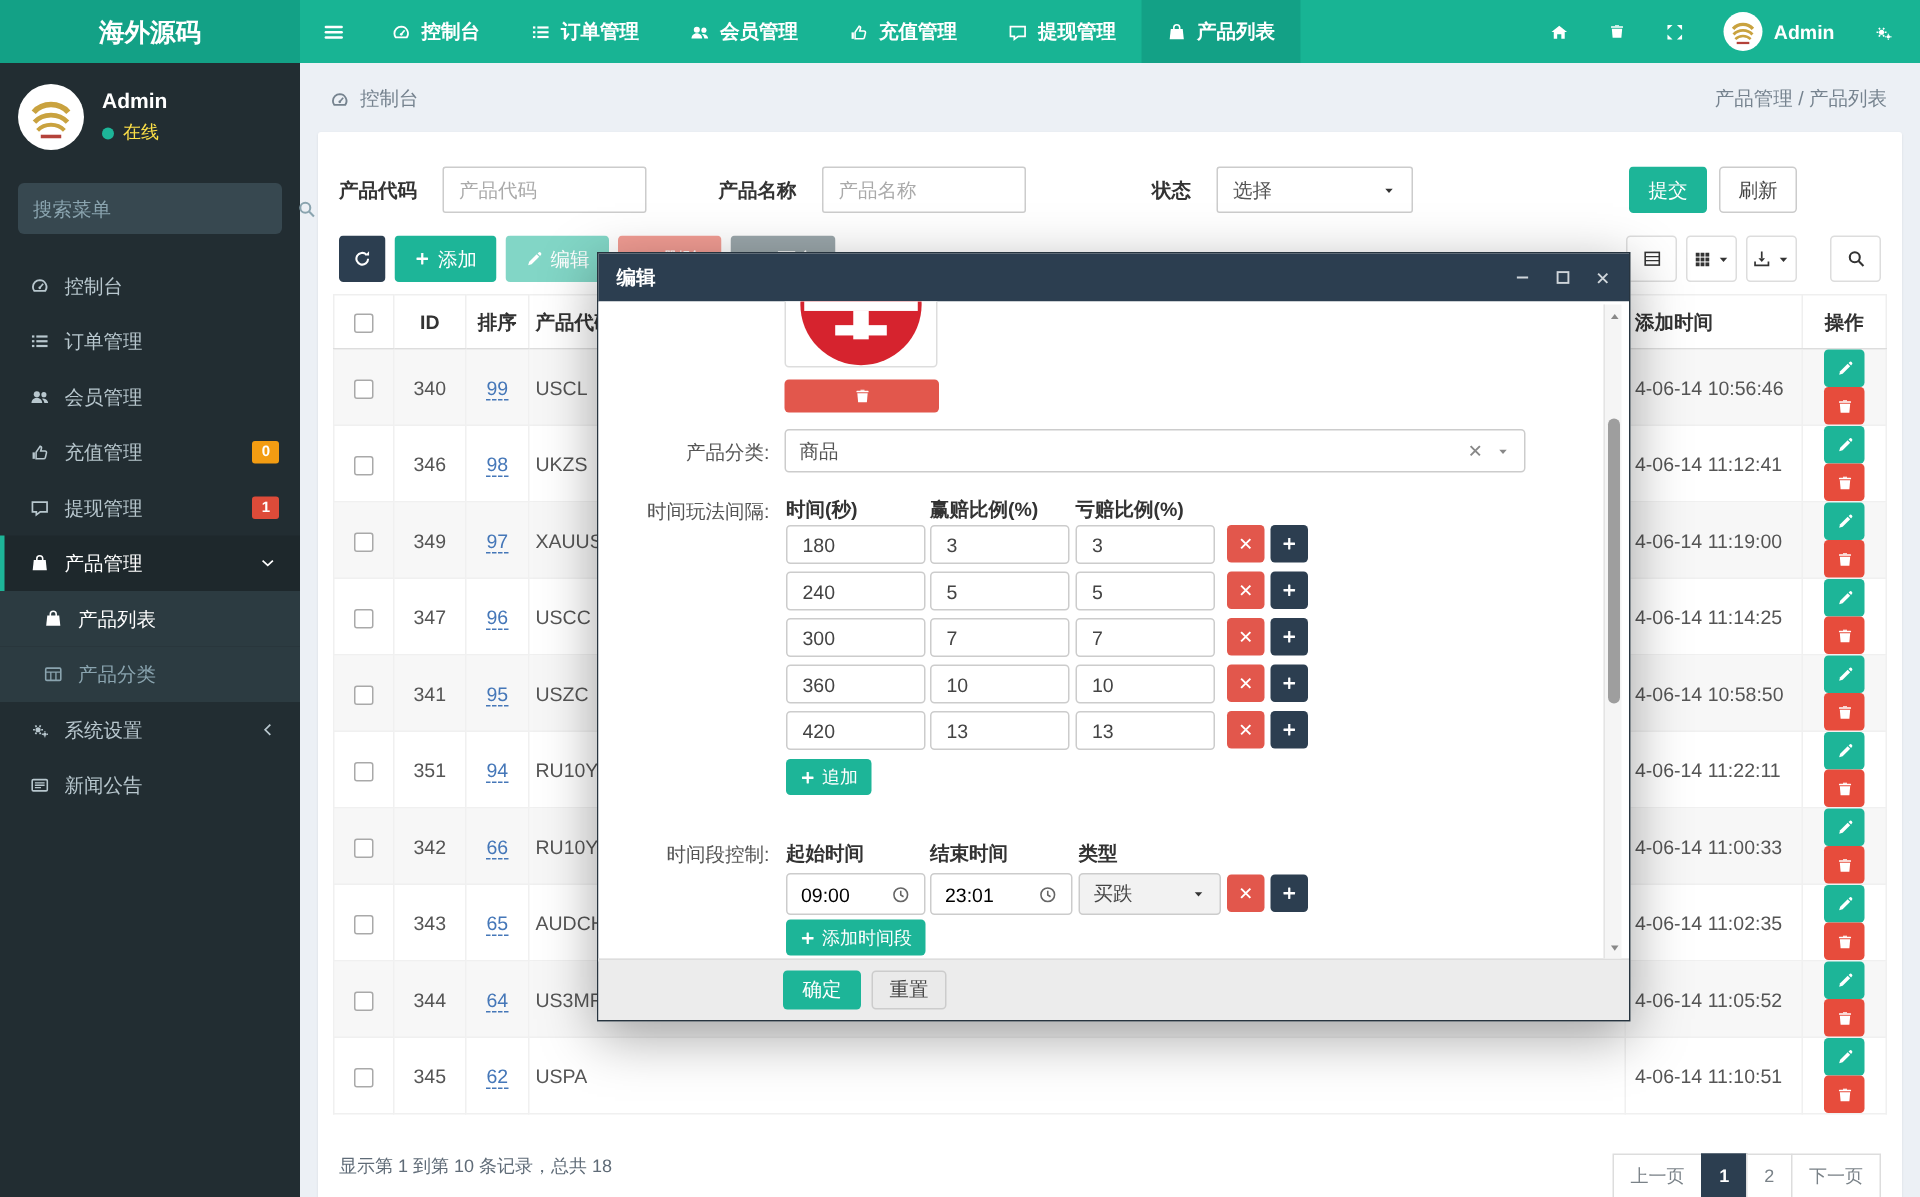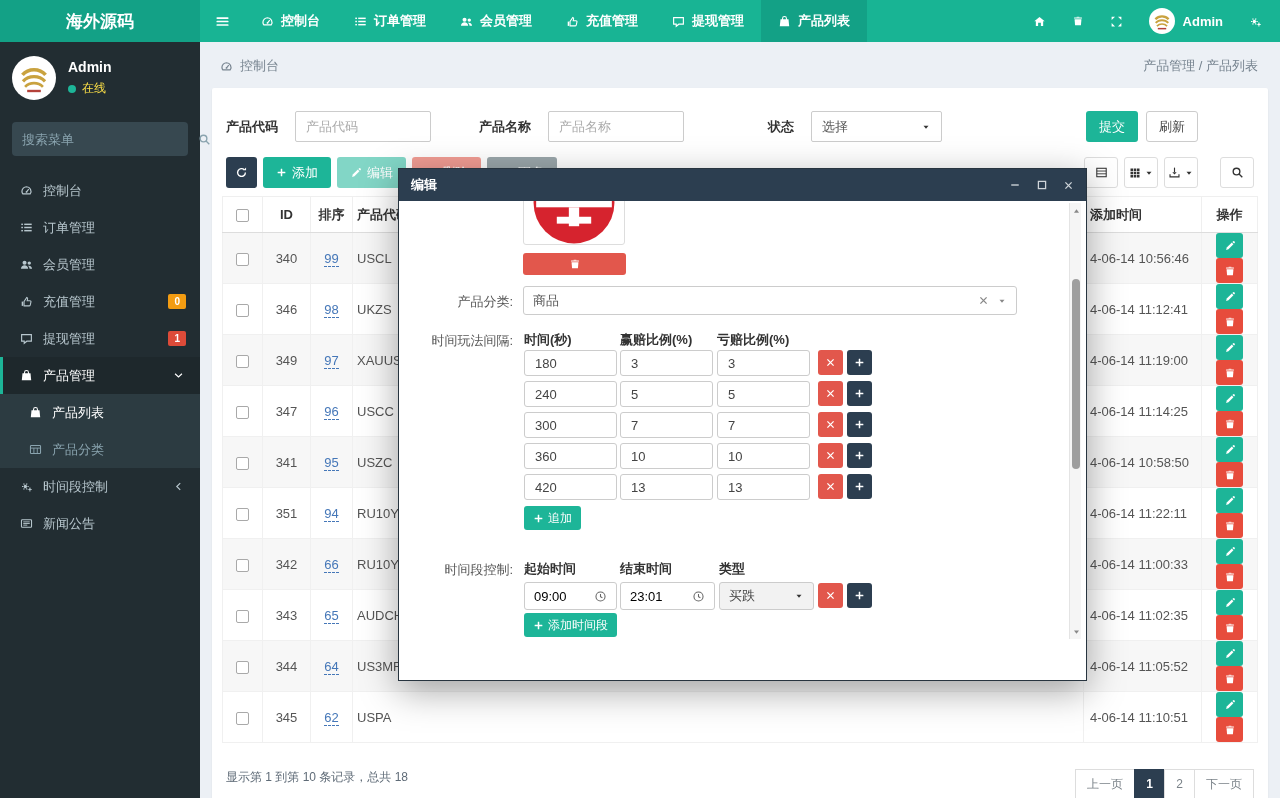--- a/index.html
+++ b/index.html
@@ -389,21 +389,21 @@
 
         <div class="side-item">
           <span class="ic">
             <svg viewBox="0 0 16 16" width="13" height="13" fill="currentColor">
               <circle cx="6.6" cy="8" r="2.1"></circle>
               <path d="M9.2 8h1.5M4 8H2.5M7.9 10.3l.8 1.3M5.3 10.3l-.8 1.3M7.9 5.7l.8-1.3M5.3 5.7l-.8-1.3" stroke="currentColor" stroke-width="1.4" fill="none"></path>
               <circle cx="12.2" cy="11.7" r="1.4"></circle>
               <path d="M13.8 11.7h.9M10.6 11.7h-.9M12.2 13.3v.9M12.2 10.1v-.9" stroke="currentColor" stroke-width="1.1" fill="none"></path>
             </svg>
           </span>
-          <span class="lbl">时间段控制</span>
+          <span class="lbl">系统设置</span>
 
           <span class="ic chev">
             <svg viewBox="0 0 16 16" width="11" height="11" fill="currentColor">
               <path d="M10.5 3l-5 5 5 5" fill="none" stroke="currentColor" stroke-width="1.7"></path>
             </svg>
           </span>
         </div>
 
         <div class="side-item">
           <span class="ic">
@@ -1097,20 +1097,24 @@
         <span class="ic">
             <svg viewBox="0 0 16 16" width="11" height="11" fill="currentColor">
               <rect x="6.9" y="2.4" width="2.2" height="11.2" rx=".4"></rect>
               <rect x="2.4" y="6.9" width="11.2" height="2.2" rx=".4"></rect>
             </svg>
           </span>
         <span>添加时间段</span>
       </button>
     </div>
 
+    <div class="m-foot">
+      <button class="ok">确定</button>
+      <button class="rst">重置</button>
+    </div>
 
     <div class="sb">
       <span class="ar up ic">
           <svg viewBox="0 0 16 16" width="9" height="9" fill="currentColor">
             <path d="M8 4l4.5 6h-9z"></path>
           </svg>
         </span>
       <span class="thumb-bar"></span>
       <span class="ar down ic">
           <svg viewBox="0 0 16 16" width="9" height="9" fill="currentColor">

